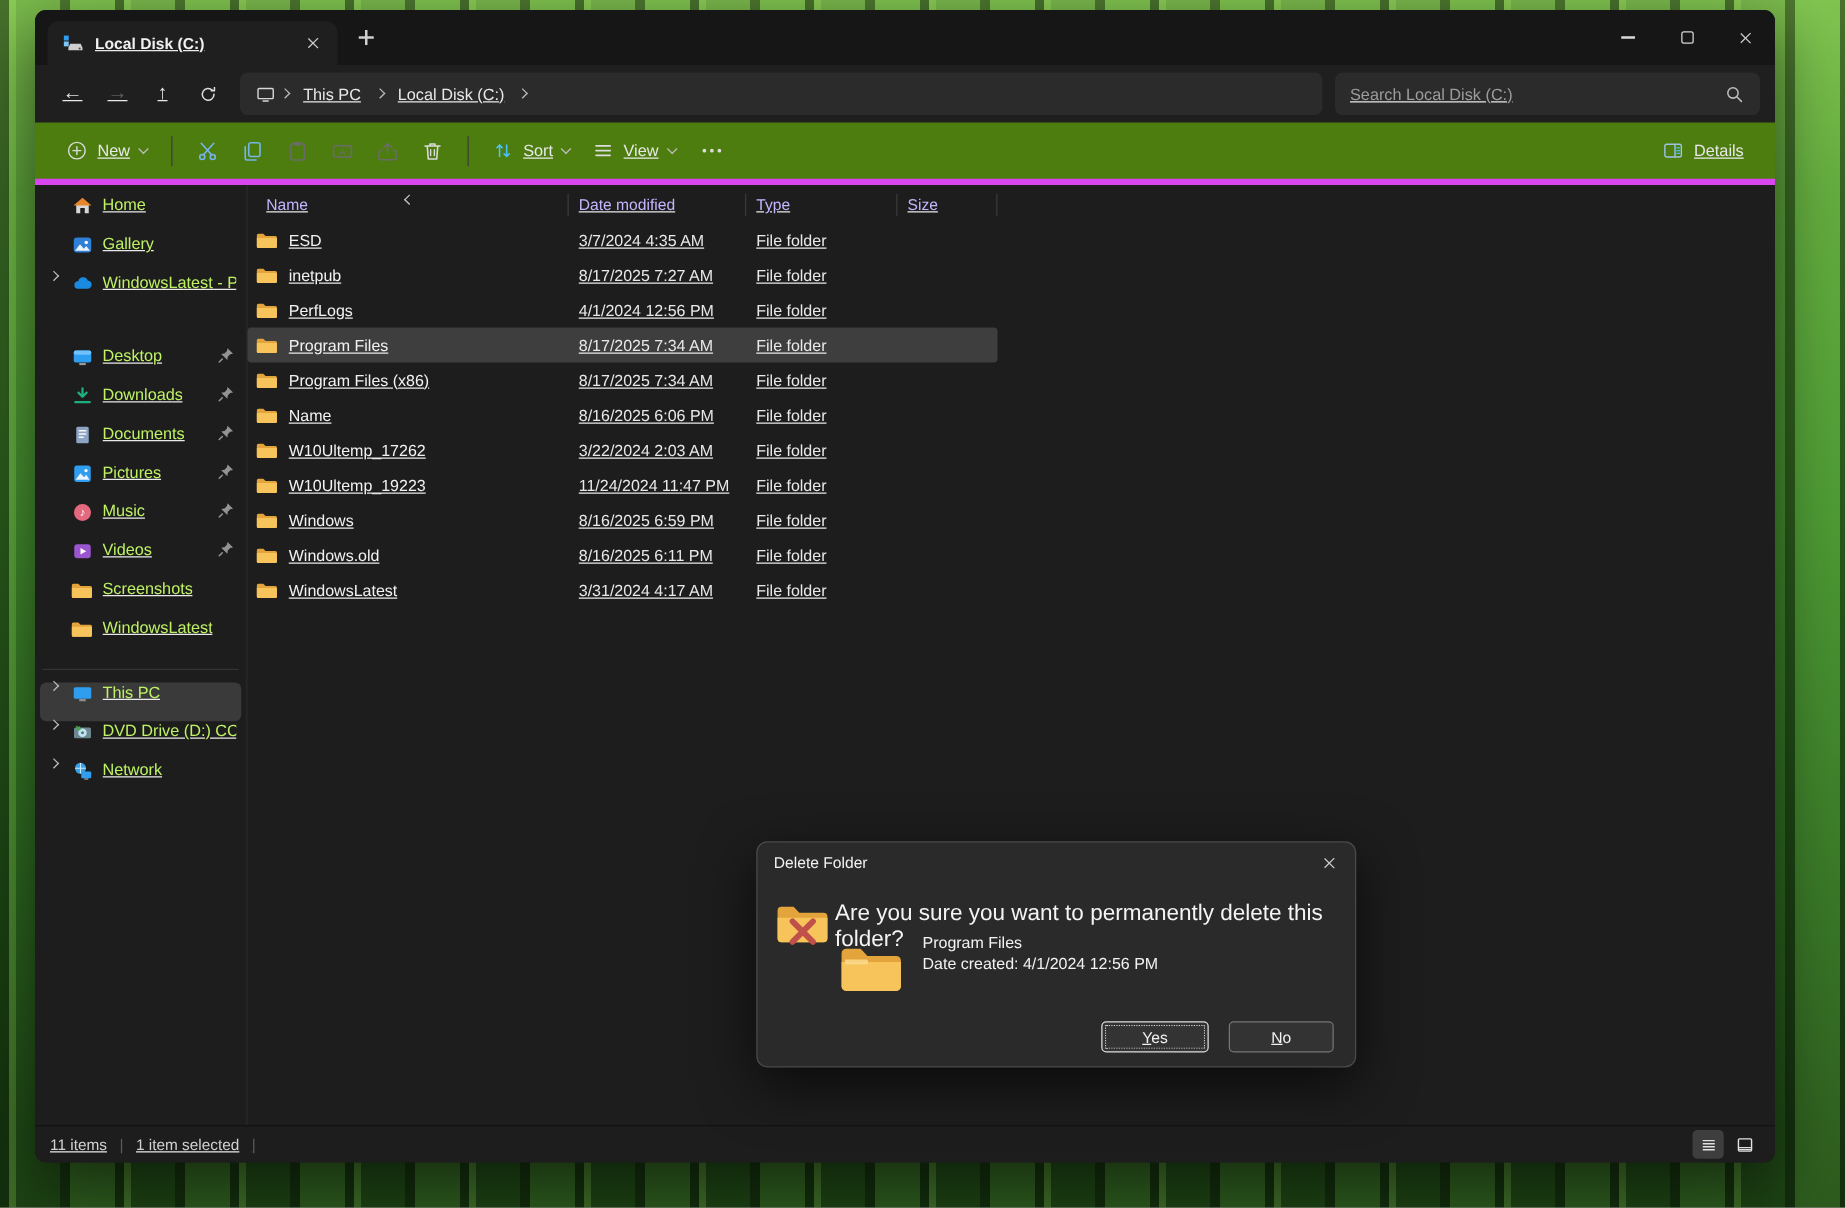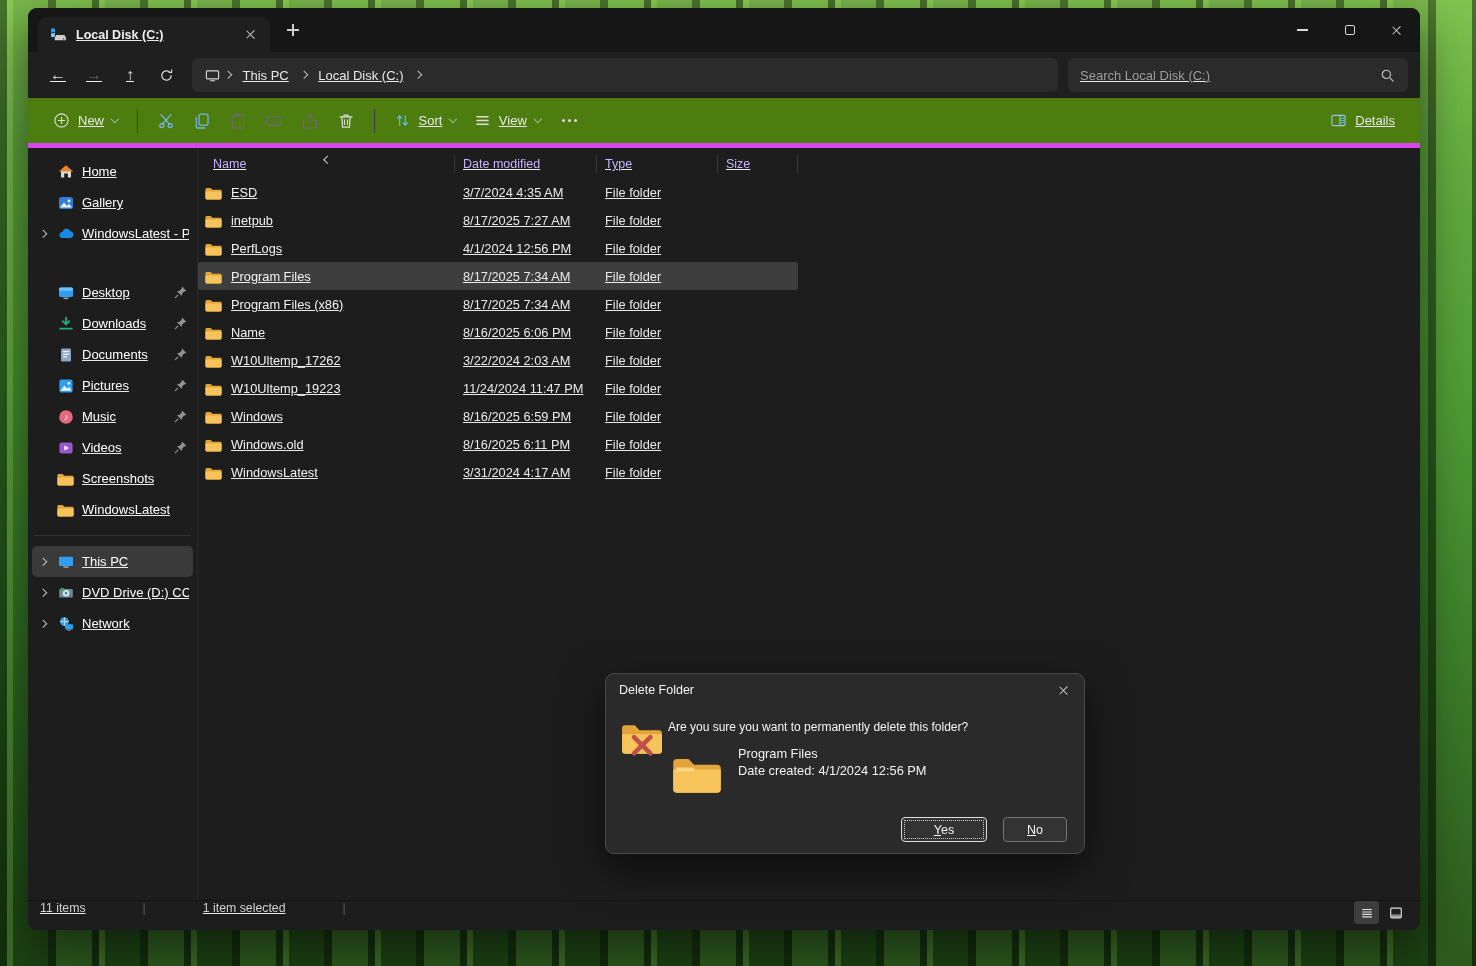--- a/index.html
+++ b/index.html
@@ -67,68 +67,68 @@
   .cmdbar{ height:50px; background:#4d7c0f; display:flex; align-items:center; padding:0 16px; border-bottom:5px solid #d946ef; flex:none;}
   .cmd{ display:flex; align-items:center; gap:8px; padding:7px 9px; border-radius:5px; font-size:13px; color:#e8e8e8;}
   .cmdsep{ width:1px; height:24px; background:#3d3d3d; margin:0 10px; flex:none;}
   .dots{ display:flex; gap:3px; padding:0 4px;}
   .dots i{ width:3px; height:3px; border-radius:50%; background:#dcdcdc;}
   .cmd-spacer{ flex:1;}
 
   
   .main{ flex:1; display:flex; min-height:0; background:#1d1d1d; position:relative;}
   .sidebar{ width:170px; flex:none; border-right:1px solid #2a2a2a; padding:8px 4px 0 4px; font-size:13px; overflow:hidden;}
-  .side-item{ height:31px; display:flex; align-items:center; gap:8px; padding:0 4px; border-radius:5px; color:#ffffff; white-space:nowrap;}
+  .side-item{ height:31px; display:flex; gap:8px; padding:0 4px; border-radius:5px; color:#bef264; white-space:nowrap;}
   .side-item.selected{ background:#3a3a3a;}
   .chevslot{ width:13px; display:flex; justify-content:center; flex:none;}
   .sicon{ width:17px; height:17px; display:flex; align-items:center; justify-content:center; flex:none;}
   .slabel{ overflow:hidden; text-overflow:clip;}
   .pin{ margin-left:auto; width:15px; height:15px; flex:none; opacity:.85;}
   .side-gap{ height:28px;}
   .side-div{ height:1px; background:#333; margin:10px 2px;}
 
   
   .filearea{ flex:1; position:relative; padding-top:2px;}
   .fheader{ display:grid; grid-template-columns:257px 142px 121px 80px; height:28px; align-items:center;
             color:#c4b5fd; font-size:12.5px; position:relative; }
   .fheader .hcell{ height:18px; line-height:18px; border-right:1px solid #3a3a3a; padding-left:8px;}
   .fheader .hcell.first{ padding-left:15px;}
   .sort-caret{ position:absolute; left:127px; top:1px;}
   .sort-caret .chev{ border-color:#c8c8c8;}
   .rows{ width:600px;}
   .frow{ display:grid; grid-template-columns:257px 142px 121px 80px; height:28px; align-items:center;
          font-size:12.8px; color:#f2f2f2; border-radius:3px;}
   .frow.selected{ background:#3e3e3e;}
-  .fname{ display:flex; align-items:flex-end; gap:9px; padding-left:7px; overflow:hidden; white-space:nowrap;}
+  .fname{ display:flex; align-items:center; gap:9px; padding-left:7px; overflow:hidden; white-space:nowrap;}
   .fcell{ padding-left:8px; color:#e9e9e9; white-space:nowrap;}
   .foldersvg{ width:17px; height:14px; flex:none; display:block;}
 
   
   .dialog{ position:absolute; left:577px; top:525px; width:480px; height:181px;
            background:#2a2a2a; border:1px solid #4a4a4a; border-radius:9px;
            box-shadow:0 14px 44px rgba(0,0,0,.65); z-index:9;}
   .dlg-title{ height:32px; display:flex; align-items:center; padding:0 6px 0 13px; font-size:12.5px; color:#f2f2f2;}
   .dlg-close{ margin-left:auto; width:30px; height:24px;}
   .dlg-body{ position:relative; height:148px;}
-  .dlg-msg{ position:absolute; left:62px; top:14px; font-size:12px; color:#f4f4f4;}
+  .dlg-msg{ position:absolute; left:62px; top:14px; font-size:18px; color:#f4f4f4;}
   .dlg-warnicon{ position:absolute; left:15px; top:15px; width:42px; height:36px;}
   .dlg-bigfolder{ position:absolute; left:66px; top:47px; width:50px; height:42px;}
   .dlg-iname{ position:absolute; left:132px; top:40px; font-size:12.8px; color:#f2f2f2;}
   .dlg-idate{ position:absolute; left:132px; top:57px; font-size:12.8px; color:#f2f2f2;}
   .dlg-buttons{ position:absolute; right:17px; bottom:12px; display:flex; gap:16px;}
   .dlg-btn{ height:25px; border-radius:4px; background:#333333; color:#f2f2f2; font-size:12.5px;
             display:flex; align-items:center; justify-content:center;}
   .dlg-btn span{ display:inline-block;}
   .dlg-btn span::first-letter{ text-decoration:underline;}
   .dlg-btn.yes{ width:86px; border:1px solid #dedede; outline:1px dotted #cccccc; outline-offset:-4px;}
-  .dlg-btn.no{ width:64px; border:1px solid #757575;}
-
-  
-  .statusbar{ height:30px; display:flex; align-items:flex-start; padding:0 12px; font-size:12.3px;
-              color:#d2d2d2; background:#1d1d1d; border-top:1px solid #121212; flex:none;gap:47px;}
+  .dlg-btn.no{ width:84px; border:1px solid #757575;}
+
+  
+  .statusbar{ height:30px; display:flex; align-items:center; padding:0 12px; font-size:12.3px;
+              color:#d2d2d2; background:#1d1d1d; border-top:1px solid #121212; flex:none;}
   .st-sep{ color:#5c5c5c; margin:0 10px;}
   .vt-group{ margin-left:auto; display:flex; gap:4px;}
   .vt-btn{ width:25px; height:23px; border-radius:4px; display:flex; align-items:center; justify-content:center;}
   .vt-btn.active{ background:#3e3e3e;}
 </style>
 </head>
 <body>
 
 <div class="stage">
   <div class="window">

